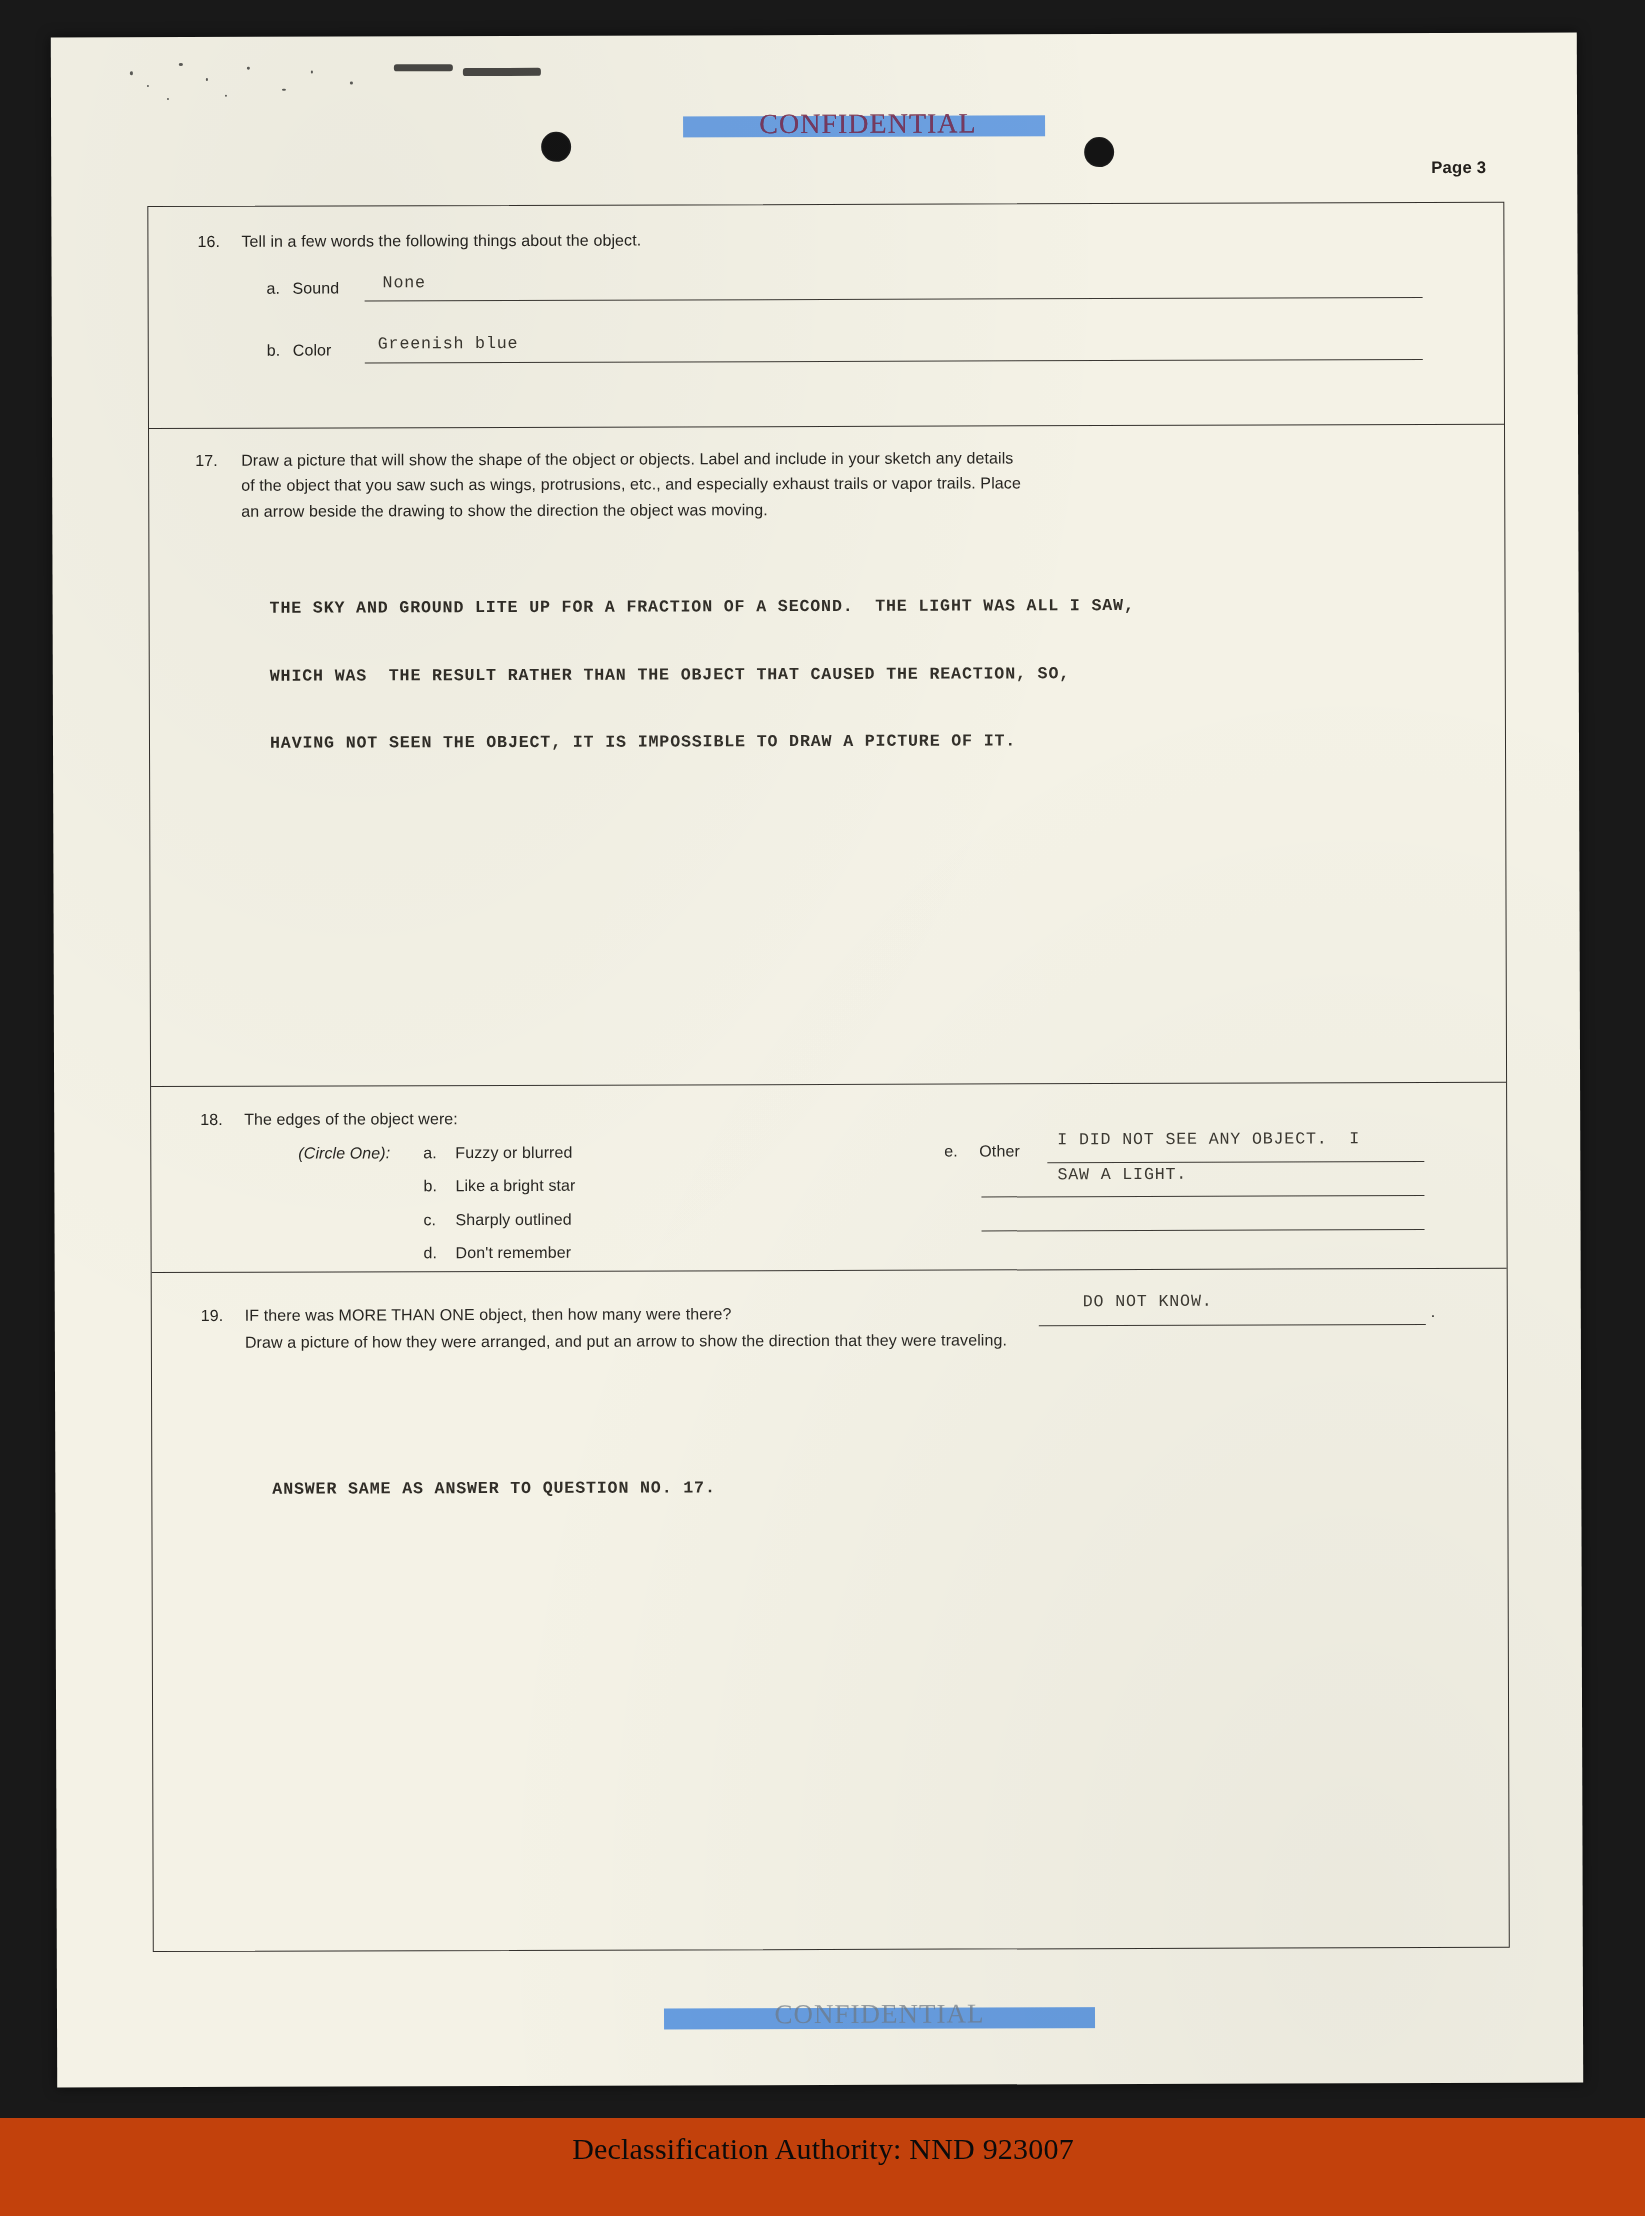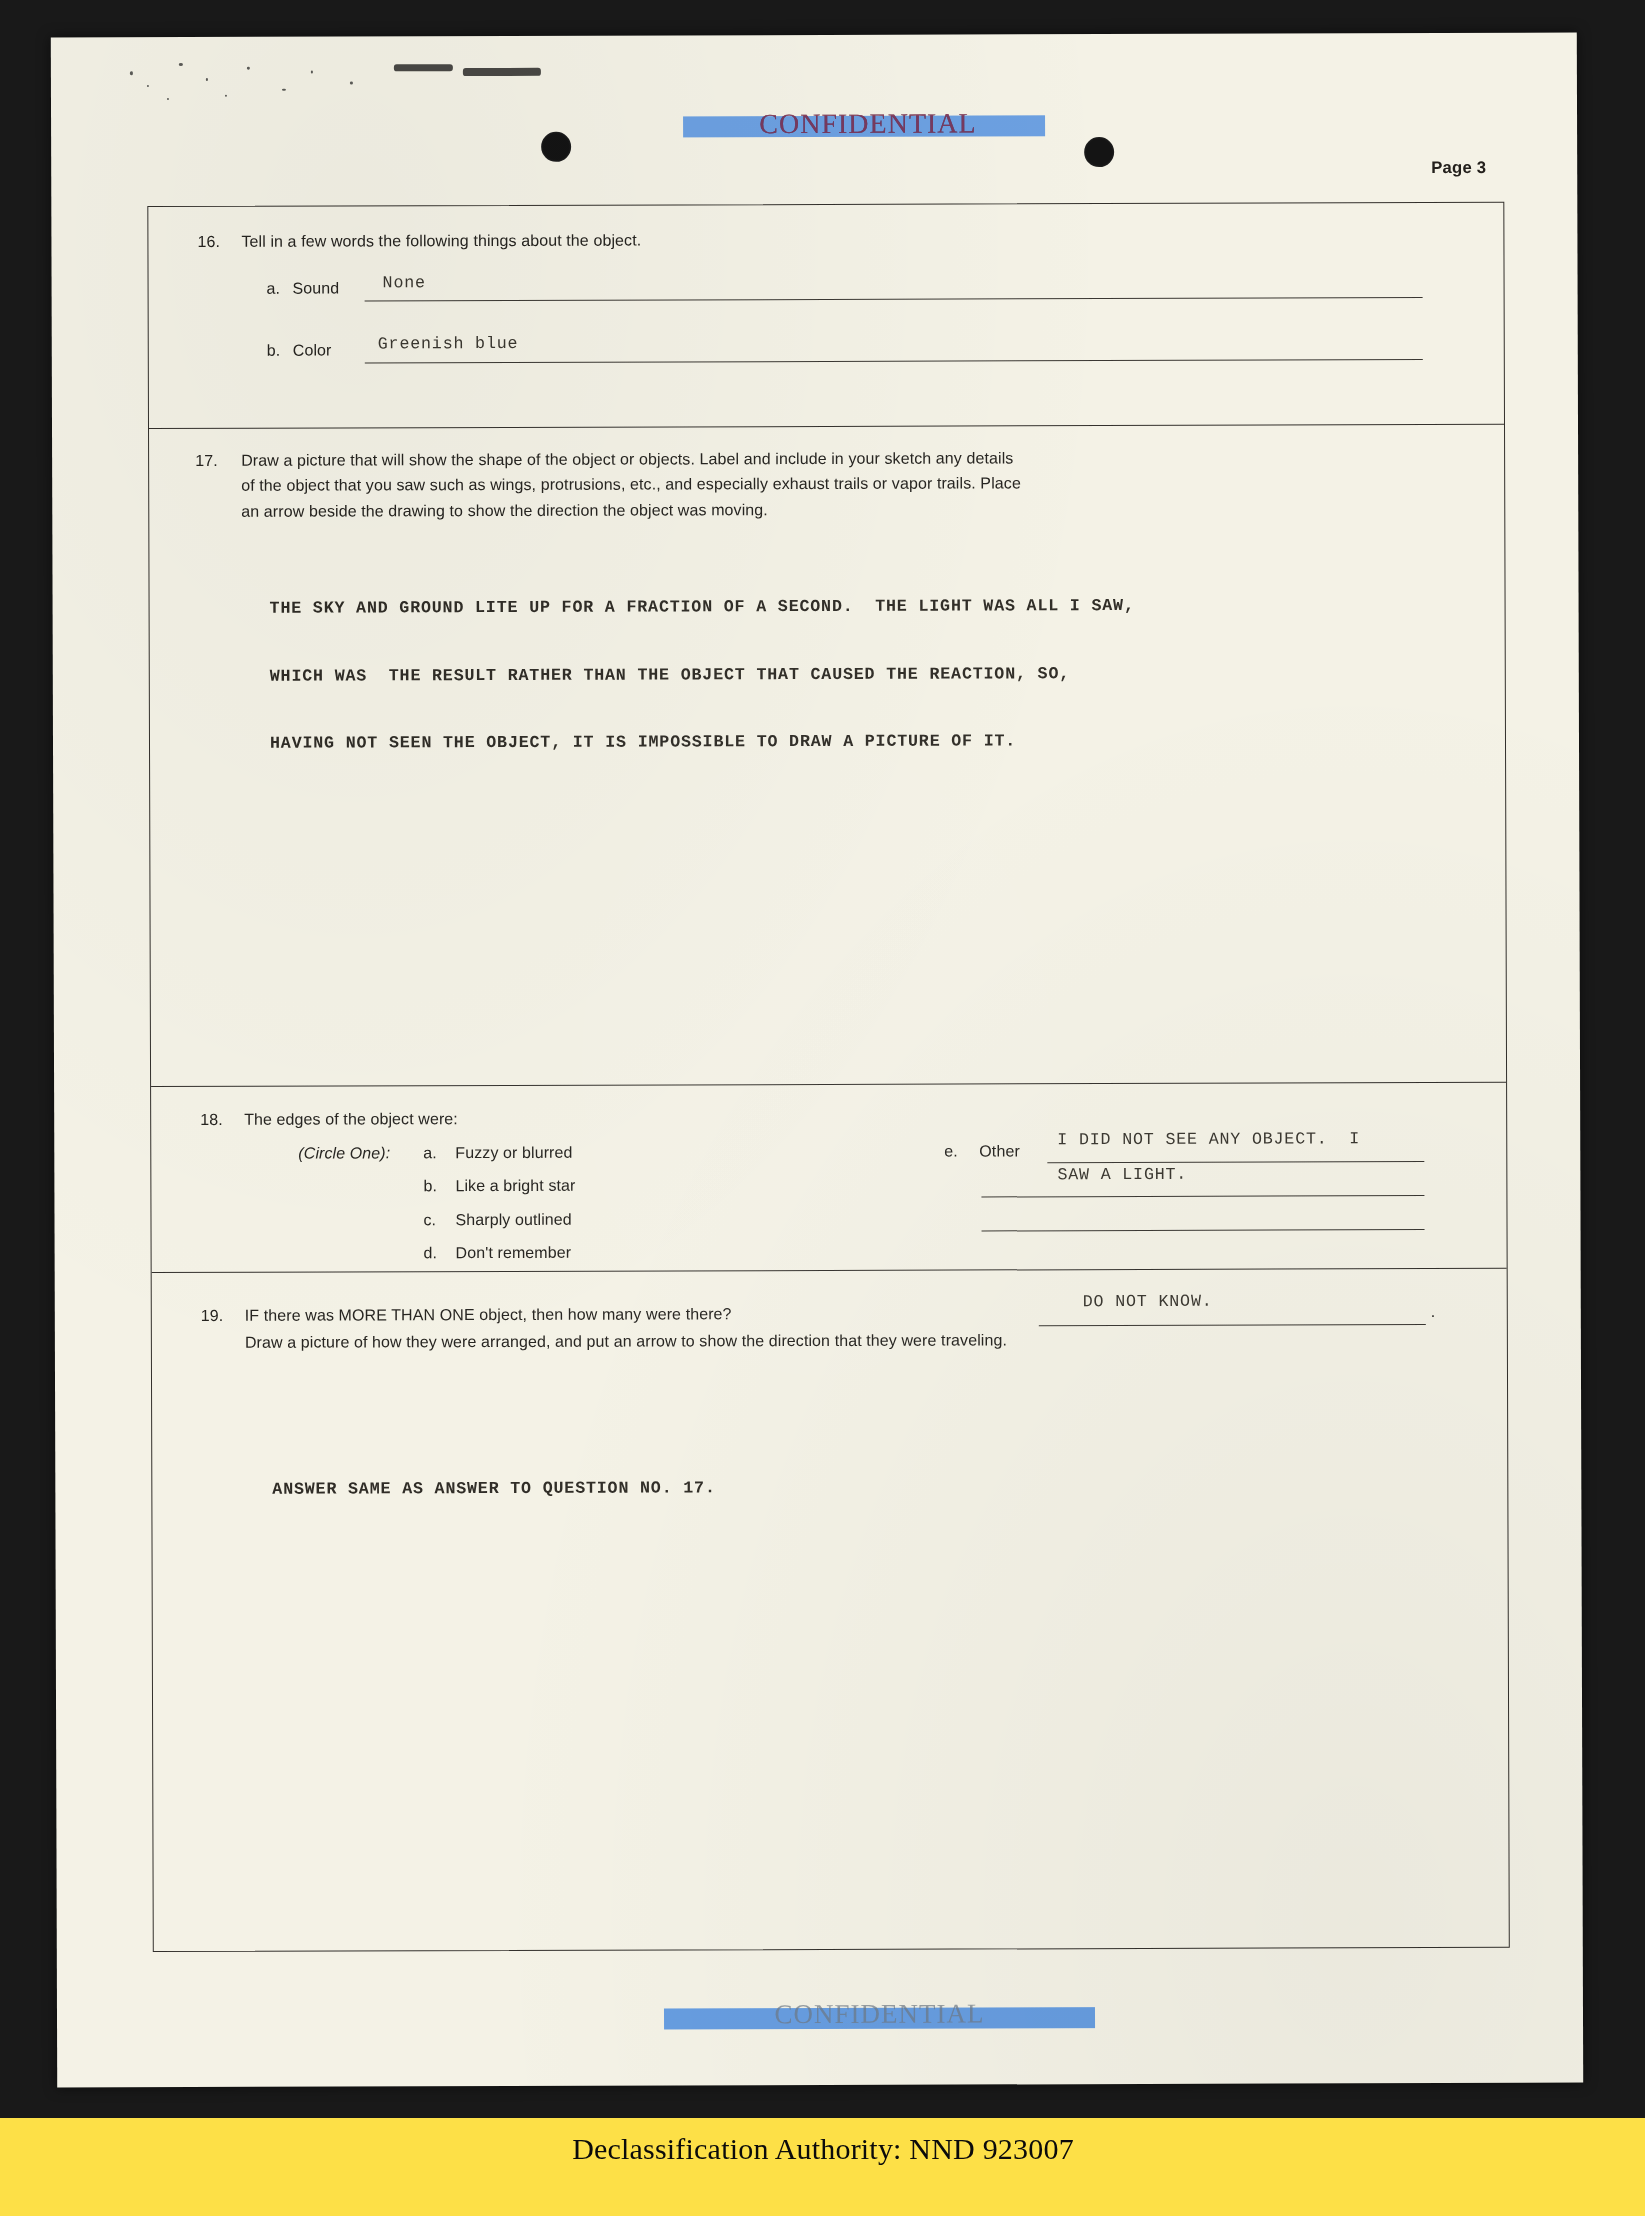--- a/index.html
+++ b/index.html
@@ -189,21 +189,21 @@
     border-bottom: 1px solid #3a3732;
   }
 
   
   .footer {
     position: absolute;
     left: 0;
     top: 2118px;
     width: 1646px;
     height: 98px;
-    background: #fde047;
+    background: #c2410c;
   }
   .footer .cap {
     position: absolute;
     width: 100%;
     top: 13.7px;
     text-align: center;
     font-family: "Liberation Serif", serif;
     font-size: 30px;
     color: #0b0b0b;
     letter-spacing: 0.2px;

